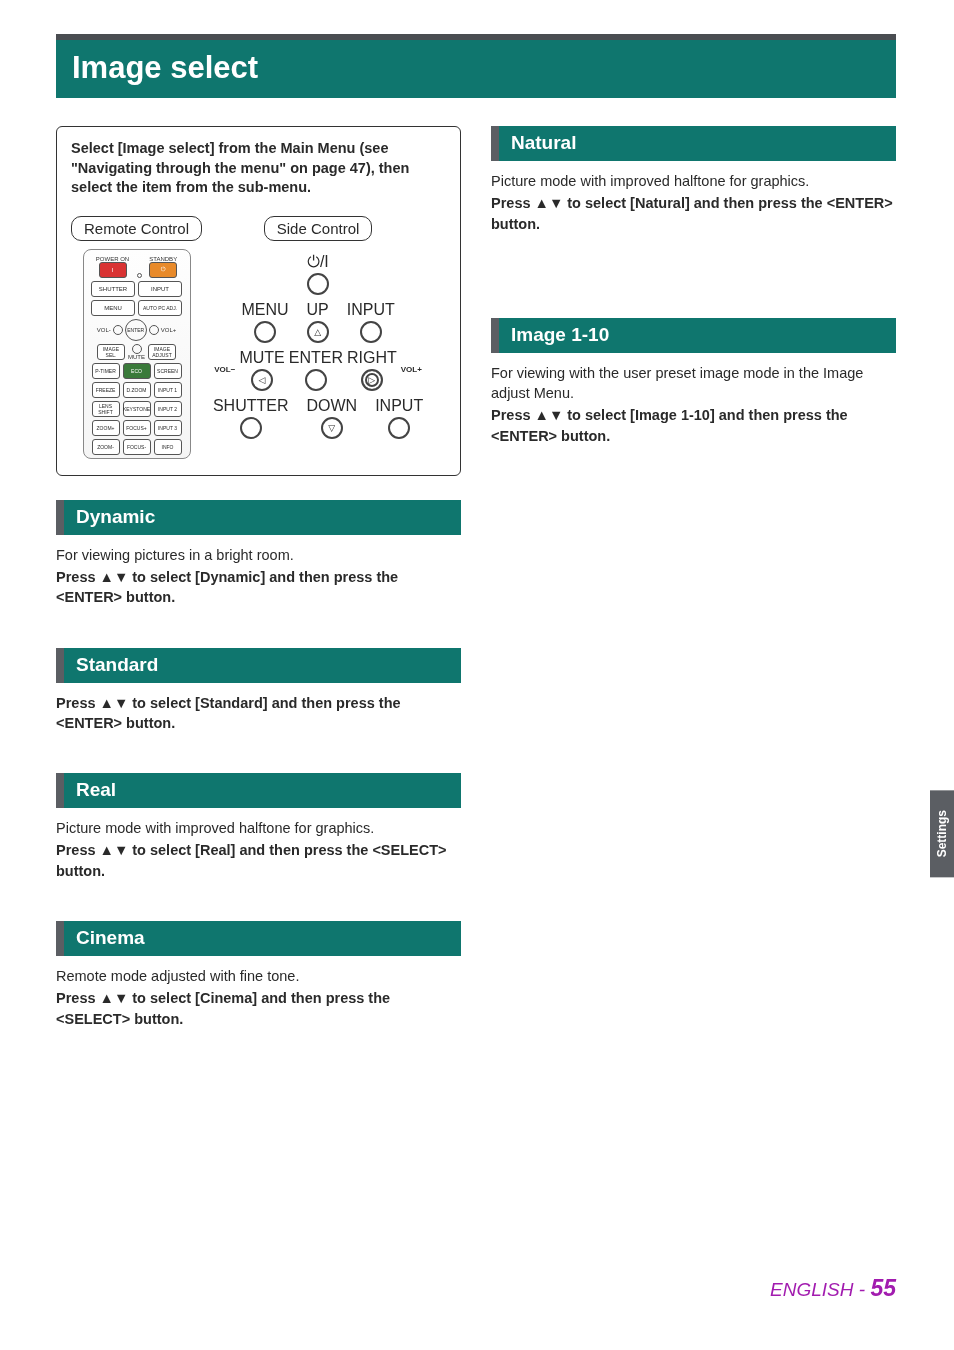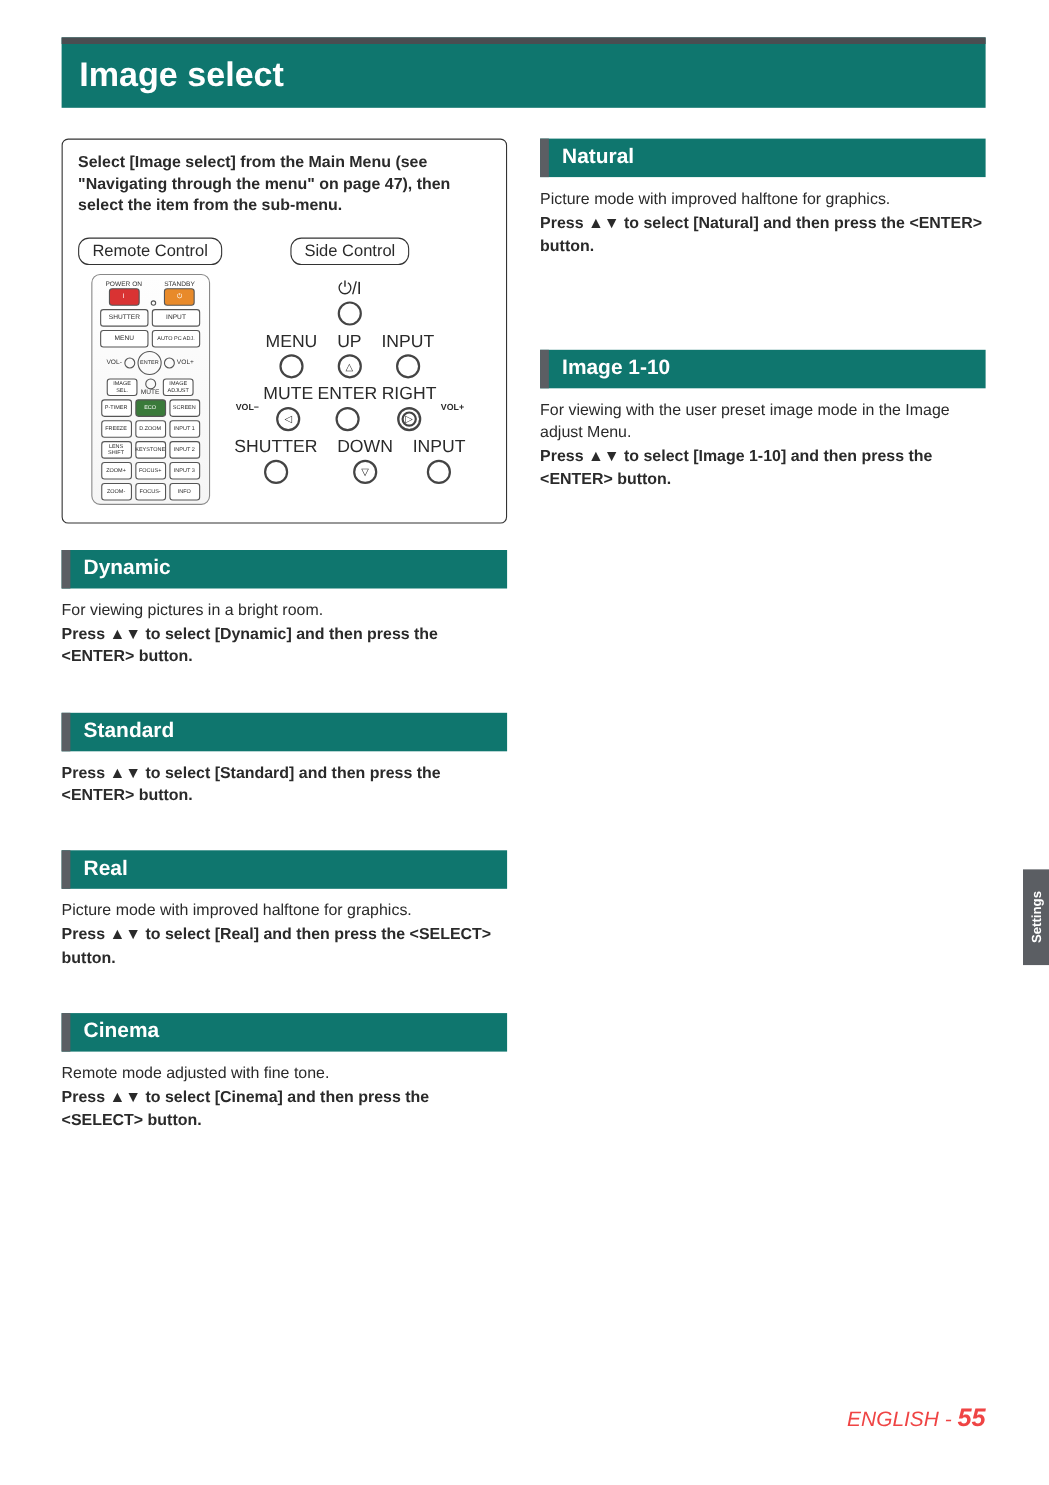--- a/index.html
+++ b/index.html
@@ -112,21 +112,21 @@
     padding: 20px 5px;
     writing-mode: vertical-rl;
     transform: rotate(180deg);
   }
   .footer {
     position: absolute;
     right: 58px;
     bottom: 48px;
     font-style: italic;
     font-size: 19px;
-    color: #ef4444;
+    color: #a21caf;
   }
   .footer .pg { font-style: italic; font-weight: bold; font-size: 23px; }
 </style>
 </head>
 <body>
 
 <div class="title-bar">
   <span>Image select</span>
 </div>
 

